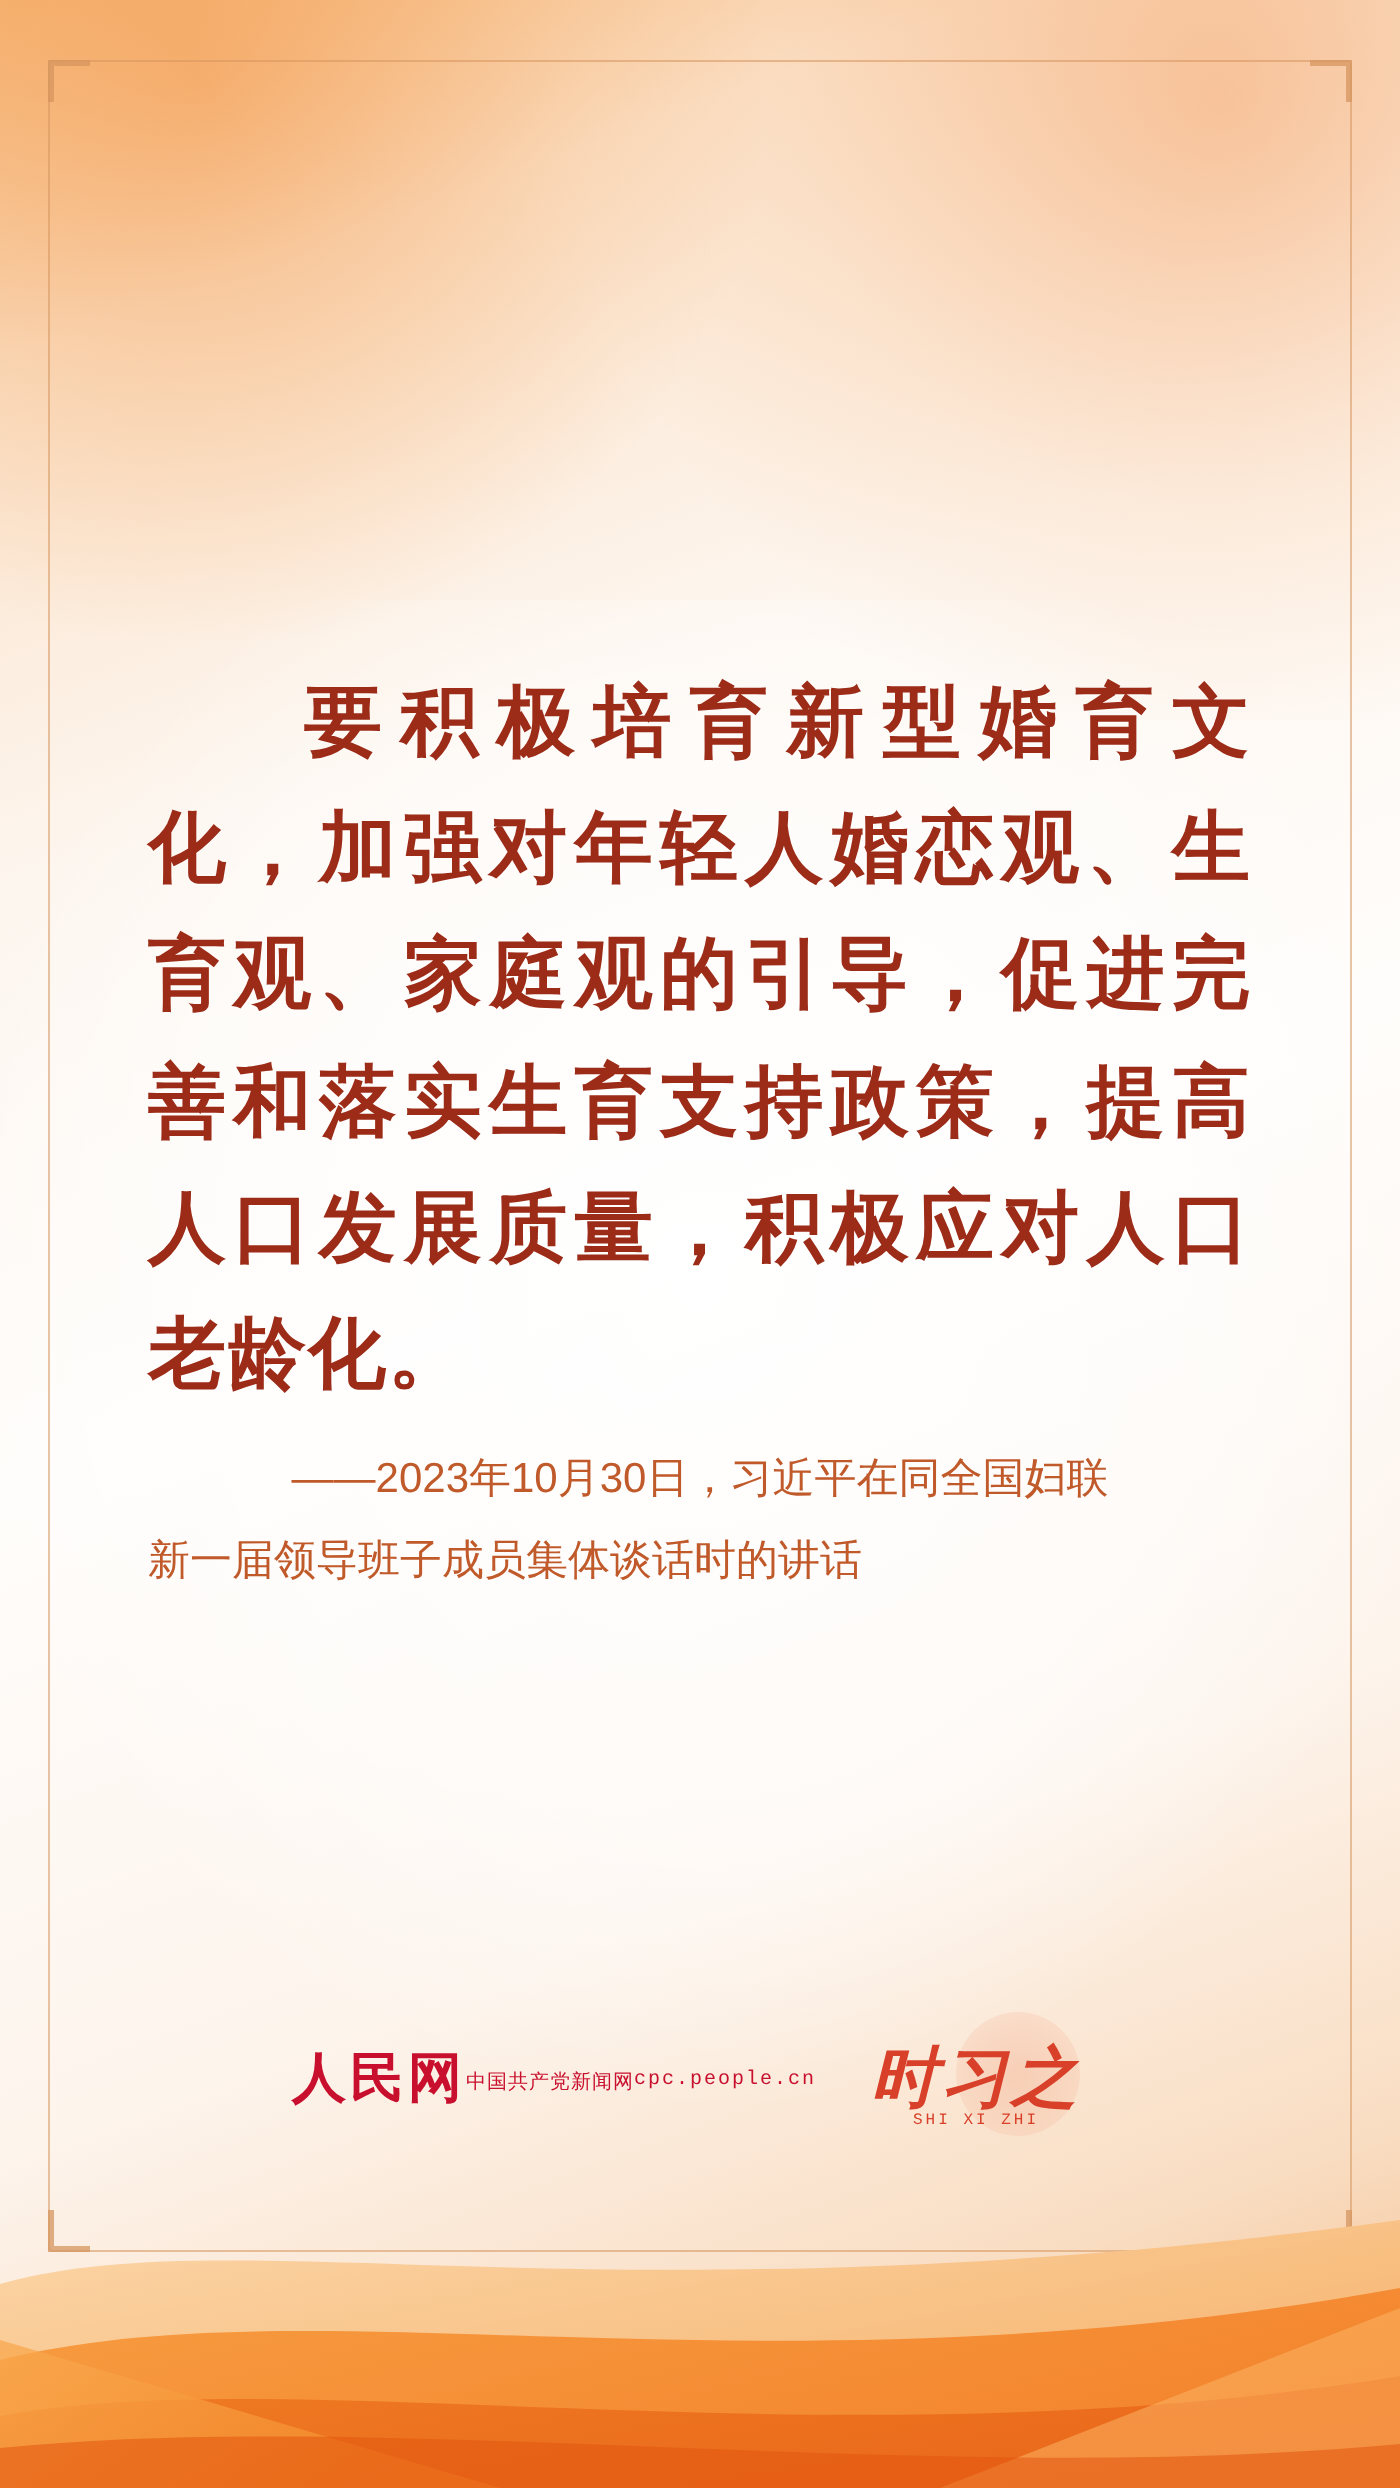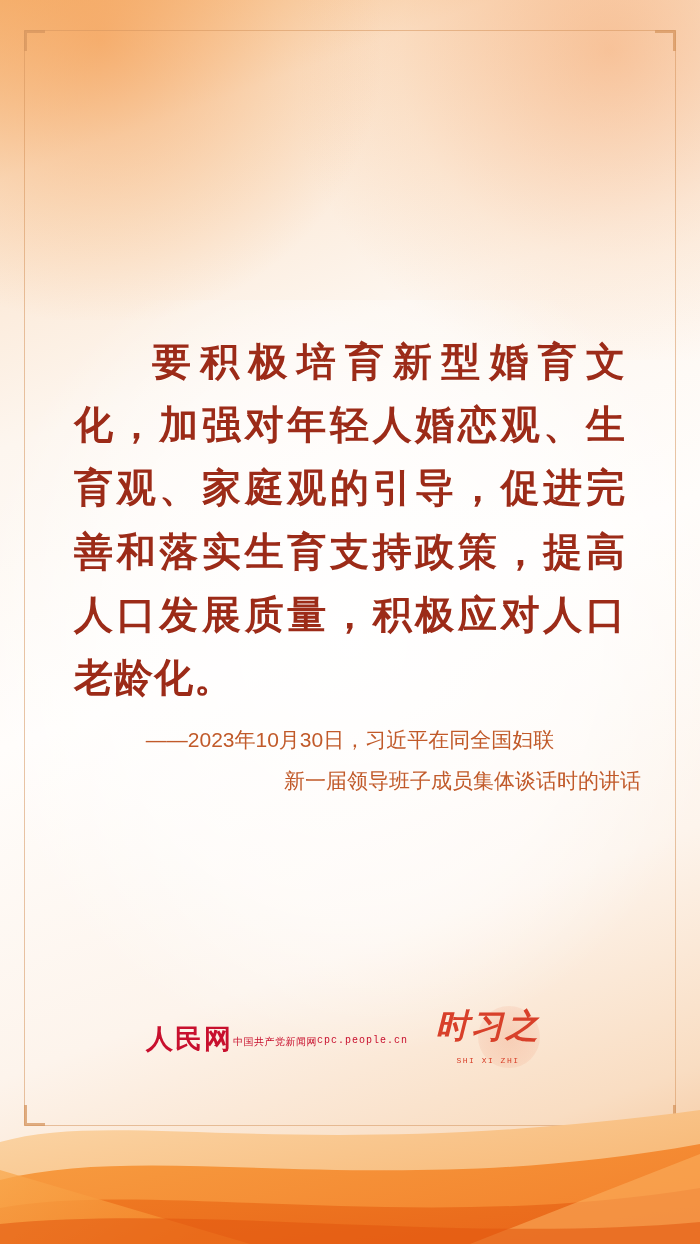--- a/index.html
+++ b/index.html
@@ -82,33 +82,33 @@
     font-weight: 700;
     text-align: justify;
     text-indent: 2em;
     text-shadow: 0 1px 0 rgba(255,255,255,0.4);
   }
 
   .source {
     position: absolute;
     left: 0; right: 0;
     top: 720px;
-    padding: 0 59px;
+    padding: 0 74px;
     box-sizing: border-box;
   }
   .source-line {
     margin: 0;
     font-family: "Liberation Sans", sans-serif;
     font-size: 21px;
     line-height: 1.95;
     color: #c15a2a;
     text-align: center;
   }
   .source-line.second {
-    text-align: right;
+    text-align: left;
   }
 
   
   .logos {
     position: absolute;
     left: 0; right: 0;
     top: 1004px;
     display: flex;
     justify-content: center;
     align-items: center;
@@ -140,20 +140,21 @@
     color: #c8102e;
     margin-top: 4px;
     letter-spacing: 1px;
   }
 
   .shixi {
     position: relative;
     width: 132px;
     height: 70px;
     display: flex;
+    align-items: center;
     justify-content: center;
   }
   .shixi .ring {
     position: absolute;
     right: 14px; top: 2px;
     width: 62px; height: 62px;
     border-radius: 50%;
     background: radial-gradient(circle at 50% 50%, rgba(236,120,80,0.22) 0%, rgba(236,120,80,0.13) 60%, rgba(236,120,80,0.05) 100%);
   }
   .shixi .txt {

